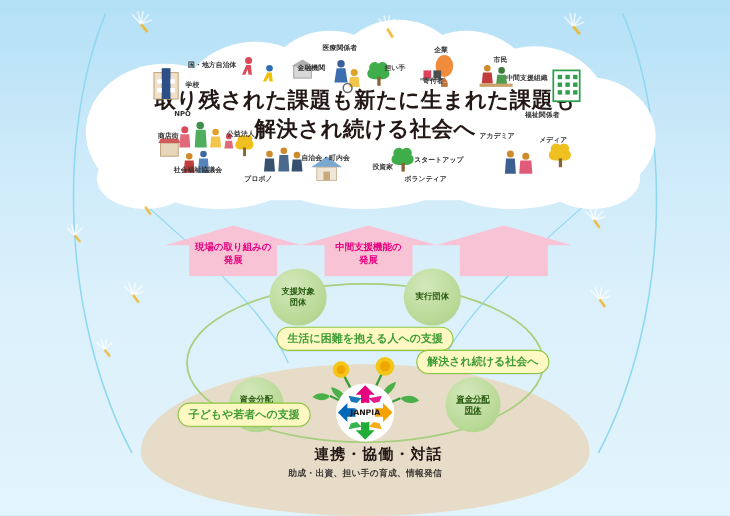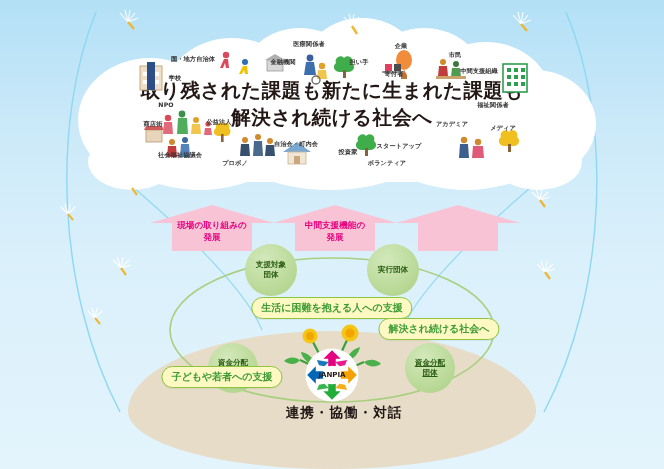--- a/index.html
+++ b/index.html
@@ -410,15 +410,16 @@
       <path d="M78 22 l-22 4 l8 8 l10 -2 z" fill="#e4007f" opacity=".9"></path>
       <path d="M22 78 l22 -4 l-8 -8 l-10 2 z" fill="#22ac38" opacity=".9"></path>
       <path d="M78 78 l-22 -4 l8 -8 l10 2 z" fill="#f5a200" opacity=".9"></path>
     </g>
     <circle cx="50" cy="50" r="17" fill="#ffffff"></circle>
     <text x="50" y="54" font-size="13" font-weight="700" fill="#231815" text-anchor="middle" font-family="DejaVu Sans, sans-serif">JANPIA</text>
   </svg>
 
   <div class="bottomtxt">
     <div class="bt1">連携・協働・対話</div>
+    <div class="bt2">助成・出資、担い手の育成、情報発信</div>
   </div>
 
 </div>
 
 </body></html>

